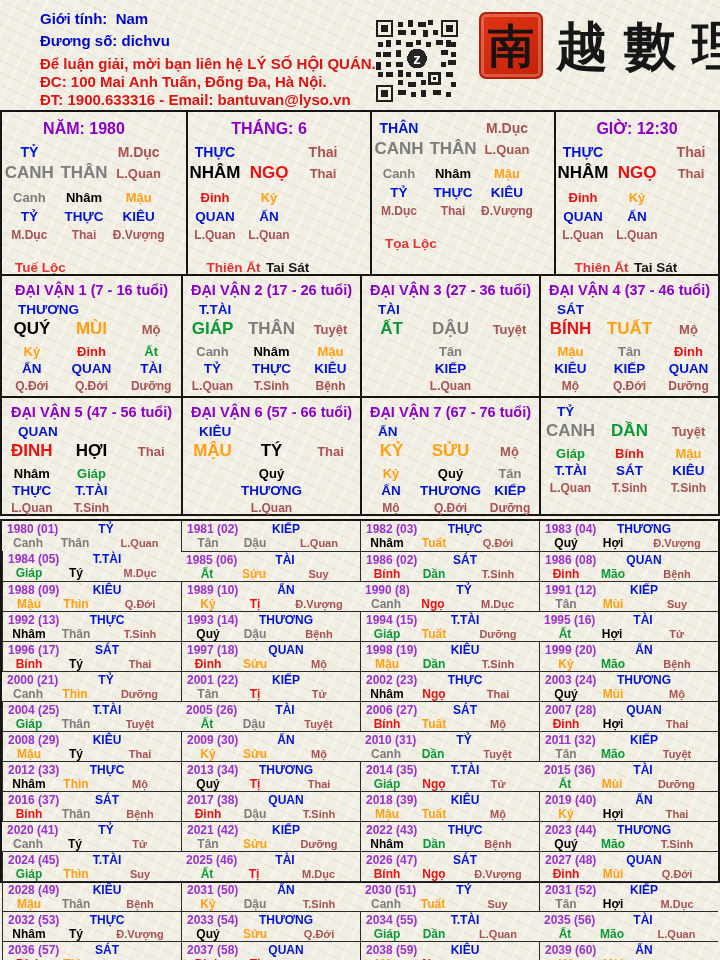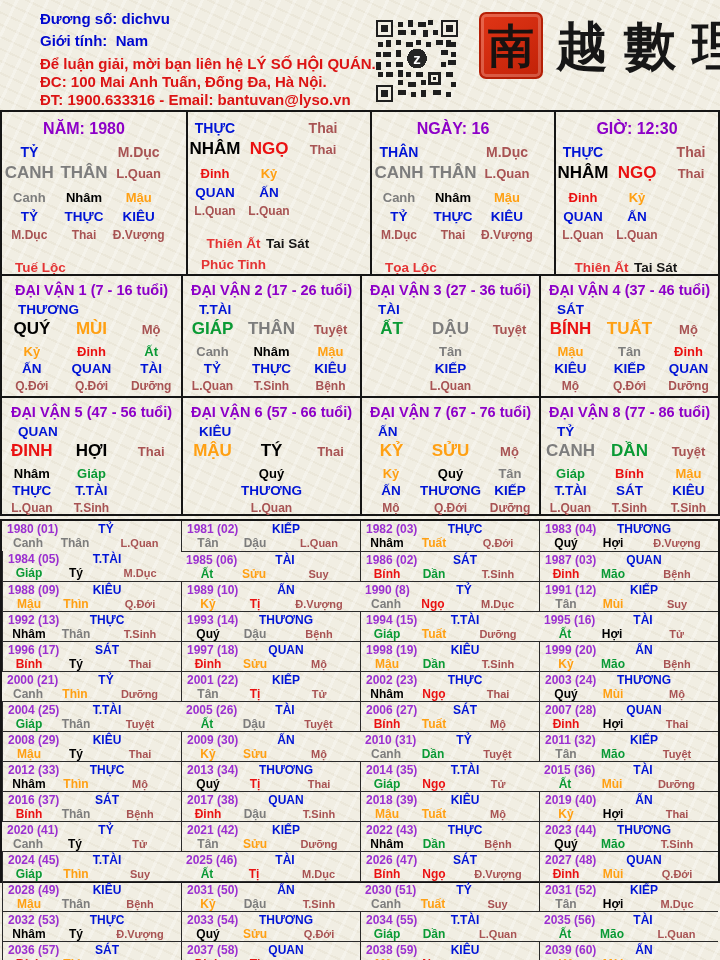--- a/index.html
+++ b/index.html
@@ -98,22 +98,22 @@
   .yg{width:58px;text-align:center}
   .yl2{display:grid;grid-template-columns:42px 52px 1fr;height:14px;line-height:14px;font-size:12px;text-align:center}
   .ystage{font-size:11px}
 </style>
 </head>
 <body>
 
 <div class="page">
 
   <div class="hdr">
+    <div class="h-blue">Giới tính:  Nam</div>
     <div class="h-blue">Đương số: dichvu</div>
-    <div class="h-blue">Giới tính:  Nam</div>
     <div class="h-red">Để luận giải, mời bạn liên hệ LÝ SỐ HỘI QUÁN.</div>
     <div class="h-red">ĐC: 100 Mai Anh Tuấn, Đống Đa, Hà Nội.</div>
     <div class="h-red">ĐT: 1900.633316 - Email: bantuvan@lyso.vn</div>
 
     <svg class="qr" viewBox="0 0 33 33" shape-rendering="crispEdges">
       <g fill="#1e1e1e">
         <rect x="0" y="0" width="7" height="7"></rect>
           <rect x="26" y="0" width="7" height="7"></rect>
           <rect x="0" y="26" width="7" height="7"></rect>
       </g>
@@ -213,20 +213,21 @@
           </div>
         </div>
         <div class="stars">
           <div class="sleft">
             <div>Tuế Lộc</div>
           </div>
           <div class="sright"></div>
         </div>
       </div>
       <div class="pcell">
+        <div class="ptitle c-purple">THÁNG: 6</div>
         <div class="trio ptop">
           <span class="c-blue">THỰC</span>
           <span></span>
           <span class="c-stage">Thai</span>
         </div>
         <div class="trio pmain">
           <span class="big c-black">NHÂM</span>
           <span class="big c-red">NGỌ</span>
           <span class="sm c-stage">Thai</span>
         </div>
@@ -247,21 +248,20 @@
           <div class="sleft">
             <div>Thiên Ất</div>
             <div>Phúc Tinh</div>
           </div>
           <div class="sright">
             <div>Tai Sát</div>
           </div>
         </div>
       </div>
       <div class="pcell">
-        <div class="ptitle c-purple">NGÀY: 16</div>
         <div class="trio ptop">
           <span class="c-blue">THÂN</span>
           <span></span>
           <span class="c-stage">M.Dục</span>
         </div>
         <div class="trio pmain">
           <span class="big c-gray">CANH</span>
           <span class="big c-gray">THÂN</span>
           <span class="sm c-stage">L.Quan</span>
         </div>
@@ -483,21 +483,20 @@
             <span class="l3 c-stage">Q.Đới</span>
           </div>
           <div class="stack">
             <span class="l1 c-gray">Tân</span>
             <span class="l2 c-blue">KIẾP</span>
             <span class="l3 c-stage">Dưỡng</span>
           </div>
         </div>
       </div>
       <div class="dcell">
-        <div class="dtitle c-purple">ĐẠI VẬN 8 (77 - 86 tuổi)</div>
         <div class="dgod c-blue">TỶ</div>
         <div class="trio dmain">
           <span class="big c-gray">CANH</span>
           <span class="big c-green">DẦN</span>
           <span class="sm c-stage">Tuyệt</span>
         </div>
         <div class="trio dsub">
           <div class="stack">
             <span class="l1 c-green">Giáp</span>
             <span class="l2 c-blue">T.TÀI</span>
@@ -590,21 +589,21 @@
           <span class="yg c-blue">SÁT</span>
         </div>
         <div class="yl2">
           <span class="c-red">Bính</span>
           <span class="c-green">Dần</span>
           <span class="ystage c-stage">T.Sinh</span>
         </div>
       </div>
       <div class="ycell">
         <div class="yl1">
-          <span class="yy">1987 (03)</span>
+          <span class="yy">1986 (08)</span>
           <span class="yg c-blue">QUAN</span>
         </div>
         <div class="yl2">
           <span class="c-red">Đinh</span>
           <span class="c-green">Mão</span>
           <span class="ystage c-stage">Bệnh</span>
         </div>
       </div>
       <div class="ycell">
         <div class="yl1">

